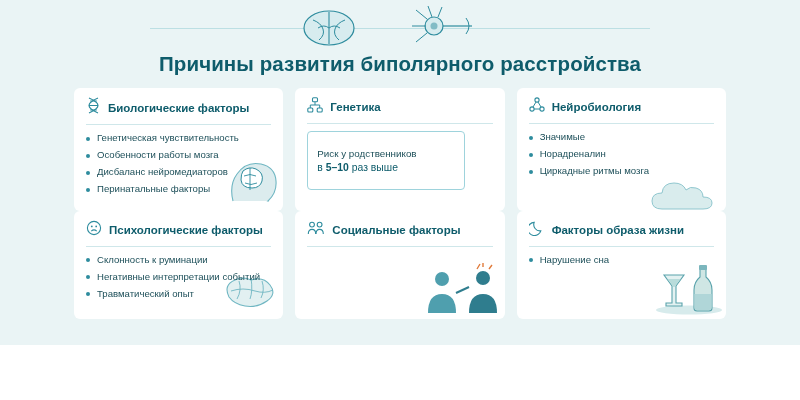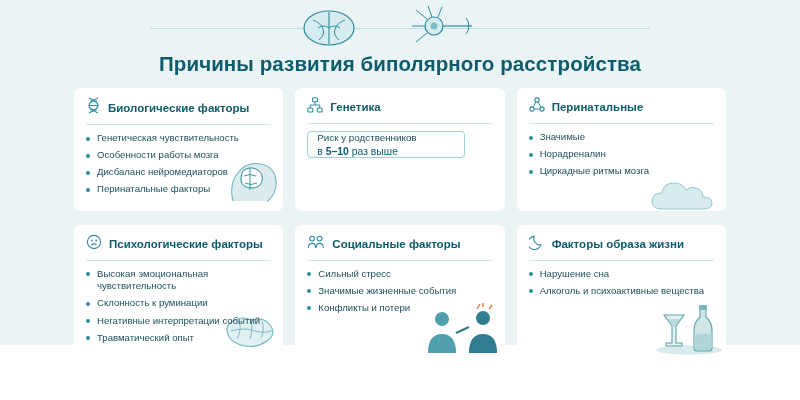--- a/index.html
+++ b/index.html
@@ -52,21 +52,21 @@
   }
   .grid {
     position: absolute;
     top: 88px;
     left: 74px;
     width: 652px;
   }
   .row {
     display: flex;
     gap: 12px;
-    margin-bottom: 14px;
+    margin-bottom: 0;
   }
   .card {
     position: relative;
     background: #ffffff;
     border-radius: 6px;
     padding: 9px 12px 10px 12px;
     flex: 1 1 0;
     min-height: 108px;
     overflow: hidden;
   }
@@ -104,21 +104,21 @@
     position: absolute;
     left: 0; top: 4.5px;
     width: 4px; height: 4px;
     border-radius: 50%;
     background: #2e8c9e;
   }
   
   .gen-box {
     border: 1px solid #9ed3dc;
     border-radius: 4px;
-    padding: 0 9px;
+    padding: 16px 9px;
     width: 158px;
     margin-top: 4px;
     background: #fff;
   }
   .gen-box .l1 { font-size: 9.8px; color: #1d4f59; margin-bottom: 3px; }
   .gen-box .l2 { font-size: 10.4px; color: #0e5c6b; font-weight: bold; }
   .gen-box .l2 .thin { font-weight: normal; }
   
   .art { position: absolute; z-index: 1; pointer-events: none; }
   .art-head { right: 4px; bottom: 2px; }
@@ -221,21 +221,21 @@
       <div class="card">
         <div class="hd">
           <span class="ico">
             <svg width="16" height="16" viewBox="0 0 16 16">
               <circle cx="8" cy="3" r="2.1" stroke="#2e8c9e" stroke-width="1.1" fill="none"></circle>
               <circle cx="3" cy="12" r="2.1" stroke="#2e8c9e" stroke-width="1.1" fill="none"></circle>
               <circle cx="13" cy="12" r="2.1" stroke="#2e8c9e" stroke-width="1.1" fill="none"></circle>
               <path d="M7 5 L4 10 M9 5 L12 10 M5 12 H11" stroke="#2e8c9e" stroke-width="1" fill="none"></path>
             </svg>
           </span>
-          <span class="ttl">Перинатальные</span>
+          <span class="ttl">Нейробиология</span>
         </div>
         <span class="art art-cloud">
           <svg width="82" height="46" viewBox="0 0 82 46">
             <path d="M12 38 q-10 0 -10 -8 q0 -8 10 -8 q1 -10 12 -10 q9 0 12 7 q4 -4 10 -2 q7 2 7 9 q9 0 9 6 q0 6 -9 6 z" fill="#d9eced" stroke="#8fc6ce" stroke-width="1"></path>
           </svg>
         </span>
         <ul class="items">
           <li>Значимые</li>
           <li>Норадреналин</li>
           <li>Циркадные ритмы мозга</li>
@@ -257,21 +257,20 @@
           </span>
           <span class="ttl">Психологические факторы</span>
         </div>
         <span class="art art-brain">
           <svg width="62" height="40" viewBox="0 0 62 40">
             <path d="M10 26 q-6 -12 6 -17 q8 -4 16 0 q12 -4 19 5 q7 9 -3 16 q-10 7 -22 5 q-11 -2 -16 -9 z" fill="#e2f0f1" stroke="#6fb6c2" stroke-width="1.1"></path>
             <path d="M20 10 q3 9 -2 18 M32 7 q2 13 -1 21 M43 10 q3 9 -1 17 M12 20 q12 -4 24 0 q10 3 18 -1" stroke="#6fb6c2" stroke-width="0.9" fill="none"></path>
           </svg>
         </span>
         <ul class="items">
-          <li>Высокая эмоциональная чувствительность</li>
           <li>Склонность к руминации</li>
           <li>Негативные интерпретации событий</li>
           <li>Травматический опыт</li>
         </ul>
       </div>
 
       <div class="card">
         <div class="hd">
           <span class="ico">
             <svg width="18" height="16" viewBox="0 0 18 16">
@@ -286,25 +285,20 @@
         <span class="art art-people">
           <svg width="78" height="52" viewBox="0 0 78 52">
             <circle cx="17" cy="16" r="7" fill="#4f9fae"></circle>
             <path d="M3 50 q0 -19 14 -19 q14 0 14 19 z" fill="#4f9fae"></path>
             <circle cx="58" cy="15" r="7" fill="#2f7d8e"></circle>
             <path d="M44 50 q0 -19 14 -19 q14 0 14 19 z" fill="#2f7d8e"></path>
             <path d="M31 30 L44 24" stroke="#2f7d8e" stroke-width="2" fill="none"></path>
             <path d="M52 6 l3 -5 M58 4 l0 -4 M64 6 l3 -4" stroke="#e07a3a" stroke-width="1.4" fill="none"></path>
           </svg>
         </span>
-        <ul class="items">
-          <li>Сильный стресс</li>
-          <li>Значимые жизненные события</li>
-          <li>Конфликты и потери</li>
-        </ul>
       </div>
 
       <div class="card">
         <div class="hd">
           <span class="ico">
             <svg width="16" height="16" viewBox="0 0 16 16">
               <path d="M11.8 10.8 A6.2 6.2 0 0 1 5.2 2.4 A6.6 6.6 0 1 0 11.8 10.8 z" stroke="#2e8c9e" stroke-width="1.1" fill="none"></path>
             </svg>
           </span>
           <span class="ttl">Факторы образа жизни</span>
@@ -314,20 +308,19 @@
             <ellipse cx="35" cy="49" rx="33" ry="4.5" fill="#d7ebec"></ellipse>
             <path d="M46 8 h6 v8 q6 5 6 13 v18 q0 3 -3 3 h-12 q-3 0 -3 -3 V29 q0 -8 6 -13 z" fill="#cfe6e4" stroke="#5aa3ac" stroke-width="1.1"></path>
             <rect x="45" y="4" width="8" height="5" rx="1" fill="#7bb6bd"></rect>
             <path d="M40 33 h18 v13 q0 3 -3 3 h-12 q-3 0 -3 -3 z" fill="#a8d2d4" opacity="0.8"></path>
             <path d="M10 14 h20 l-8 11 v17 h6 v3 H12 v-3 h6 V25 z" fill="#e3f1f1" stroke="#5aa3ac" stroke-width="1.1"></path>
             <path d="M13.5 18 h13 l-6 8 h-1 z" fill="#b8dcdb"></path>
           </svg>
         </span>
         <ul class="items">
           <li>Нарушение сна</li>
-          <li>Алкоголь и психоактивные вещества</li>
         </ul>
       </div>
     </div>
   </div>
 
   <div class="bottom-space"></div>
 </div>
 
 </body></html>

